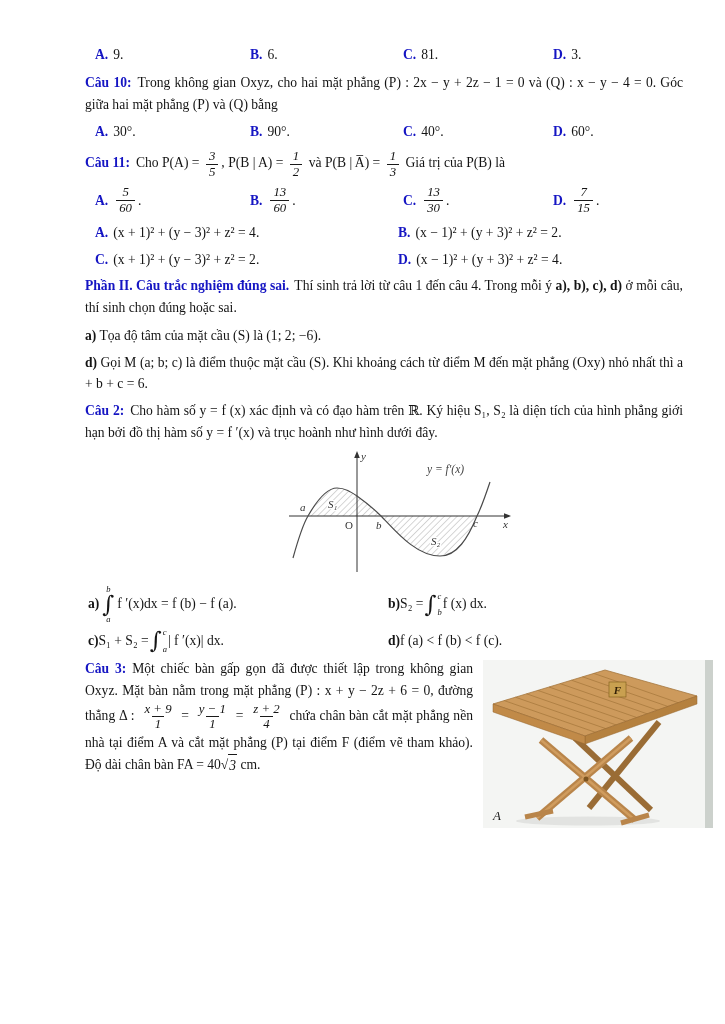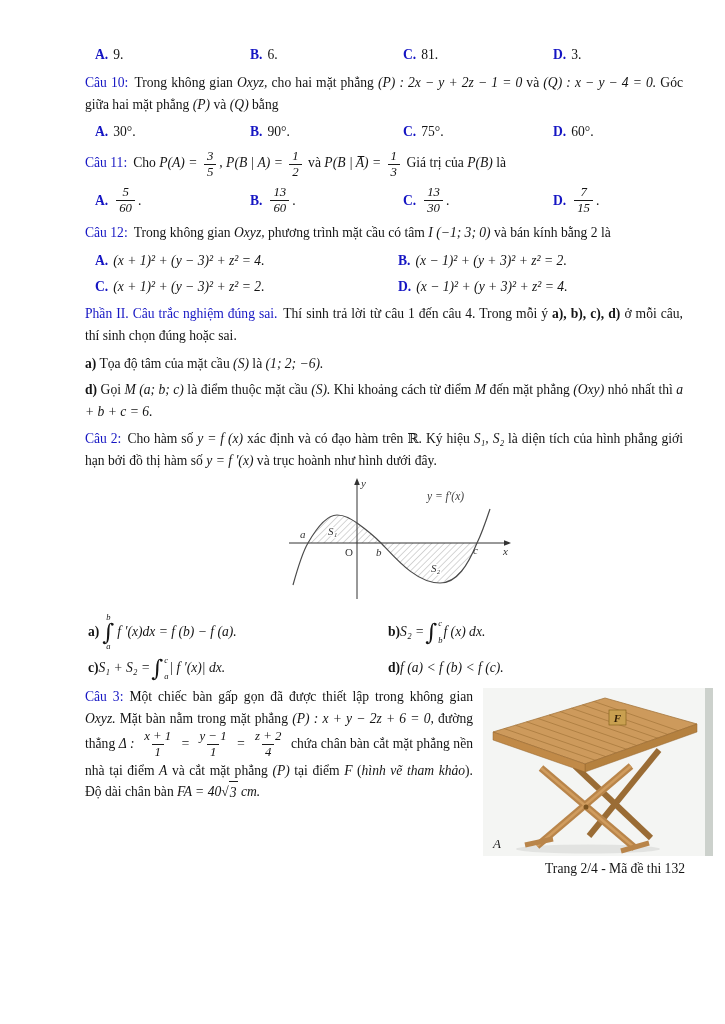--- a/index.html
+++ b/index.html
@@ -4,23 +4,23 @@
 <style>
   :root{ --accent:#1515c3; }
   html,body{margin:0;padding:0;background:#ffffff;}
   .page{
     width:725px;height:1024px;box-sizing:border-box;background:#fff;
     font-family:"Liberation Serif","DejaVu Serif",serif;
     font-size:13.6px;color:#141414;position:relative;overflow:hidden;
     padding:44px 42px 0 85px;line-height:1.6;
   }
   p{margin:0 0 6px 0;text-align:justify;}
-  .lbl{color:var(--accent);font-weight:normal;margin-right:6px;white-space:nowrap;}
+  .lbl{color:var(--accent);font-weight:bold;margin-right:6px;white-space:nowrap;}
   span.lbl{margin-right:2px;}
-  span.i{font-style:italic;}
+  span.i{}
   span.b{font-weight:bold;}
   .L{color:var(--accent);font-weight:bold;margin-right:5px;}
   .optrow4{display:grid;grid-template-columns:155px 153px 150px 1fr;padding-left:10px;margin:0 0 6px 0;}
   .optrow2{display:grid;grid-template-columns:303px 1fr;padding-left:10px;margin:0 0 5px 0;}
   .itemrow2{display:grid;grid-template-columns:300px 1fr;padding-left:3px;margin:0 0 5px 0;}
   .opt{display:flex;align-items:center;}
   .item{margin-bottom:5px;}
   
   .frac{display:inline-flex;flex-direction:column;align-items:center;vertical-align:middle;
         font-style:italic;line-height:1.15;margin:0 3px;font-size:12.8px;}
@@ -75,21 +75,21 @@
     <span class="opt">
         <b class="L">A.</b>
         <span><span>30°.</span></span>
       </span>
     <span class="opt">
         <b class="L">B.</b>
         <span><span>90°.</span></span>
       </span>
     <span class="opt">
         <b class="L">C.</b>
-        <span><span>75°.</span></span>
+        <span><span>40°.</span></span>
       </span>
     <span class="opt">
         <b class="L">D.</b>
         <span><span>60°.</span></span>
       </span>
   </div>
 
   <p><b class="lbl">Câu 11:</b><span><span>Cho </span><span class="i">P(A) = </span><span class="frac">
           <span class="fn">3</span>
           <span class="fd">5</span>
@@ -136,21 +136,20 @@
         <span class="opt">
           <span class="frac">
             <span class="fn">7</span>
             <span class="fd">15</span>
           </span>
           <span>.</span>
         </span>
       </span>
   </div>
 
-  <p><b class="lbl">Câu 12:</b><span><span>Trong không gian </span><span class="i">Oxyz,</span><span> phương trình mặt cầu có tâm </span><span class="i">I (−1; 3; 0)</span><span> và bán kính bằng 2 là</span></span></p>
   <div class="optrow2">
     <span class="opt">
         <b class="L">A.</b>
         <span><span class="i">(x + 1)² + (y − 3)² + z² = 4.</span></span>
       </span>
     <span class="opt">
         <b class="L">B.</b>
         <span><span class="i">(x − 1)² + (y + 3)² + z² = 2.</span></span>
       </span>
   </div>
@@ -278,27 +277,26 @@
       <polygon points="10,44 102,76 102,84 10,52" fill="#c18a48" stroke="#96672f" stroke-width="0.5"></polygon>
 
       <rect x="126" y="22" width="17" height="15" fill="#c9a050" stroke="#7c5c18" stroke-width="0.6"></rect>
       <text x="134.5" y="34" text-anchor="middle" class="tbl-f">F</text>
 
       <text x="10" y="160" class="tbl-a">A</text>
     </svg>
   </div>
 
   <p><b class="lbl">Câu 3:</b><span><span>Một chiếc bàn gấp gọn đã được thiết lập trong không gian </span><span class="i">Oxyz.</span><span> Mặt bàn nằm trong mặt phẳng </span><span class="i">(P) : x + y − 2z + 6 = 0,</span><span> đường thẳng </span><span class="i">Δ : </span><span class="frac">
-          <span class="fn">x + 1</span>
+          <span class="fn">x + 9</span>
           <span class="fd">1</span>
         </span><span class="i"> = </span><span class="frac">
           <span class="fn">y − 1</span>
           <span class="fd">1</span>
         </span><span class="i"> = </span><span class="frac">
           <span class="fn">z + 2</span>
           <span class="fd">4</span>
-        </span><span> chứa chân bàn cắt mặt phẳng nền nhà tại điểm </span><span class="i">A</span><span> và cắt mặt phẳng </span><span class="i">(P)</span><span> tại điểm </span><span class="i">F</span><span> (</span><span class="i">hình vẽ tham khảo</span><span>). Độ dài chân bàn </span><span class="i">FA = 40</span><span class="rad">
+        </span><span> chứa chân bàn cắt mặt phẳng nền nhà tại điểm </span><span class="i">A</span><span> và cắt mặt phẳng </span><span class="i">(P)</span><span> tại điểm </span><span class="i">F</span><span> (</span><span class="i">điểm vẽ tham khảo</span><span>). Độ dài chân bàn </span><span class="i">FA = 40</span><span class="rad">
           <span>√</span>
           <span class="radv">3</span>
         </span><span class="i"> cm.</span></span></p>
 
-  <div class="footer">Trang 2/4 - Mã đề thi 132</div>
 </div>
 
 </body></html>

